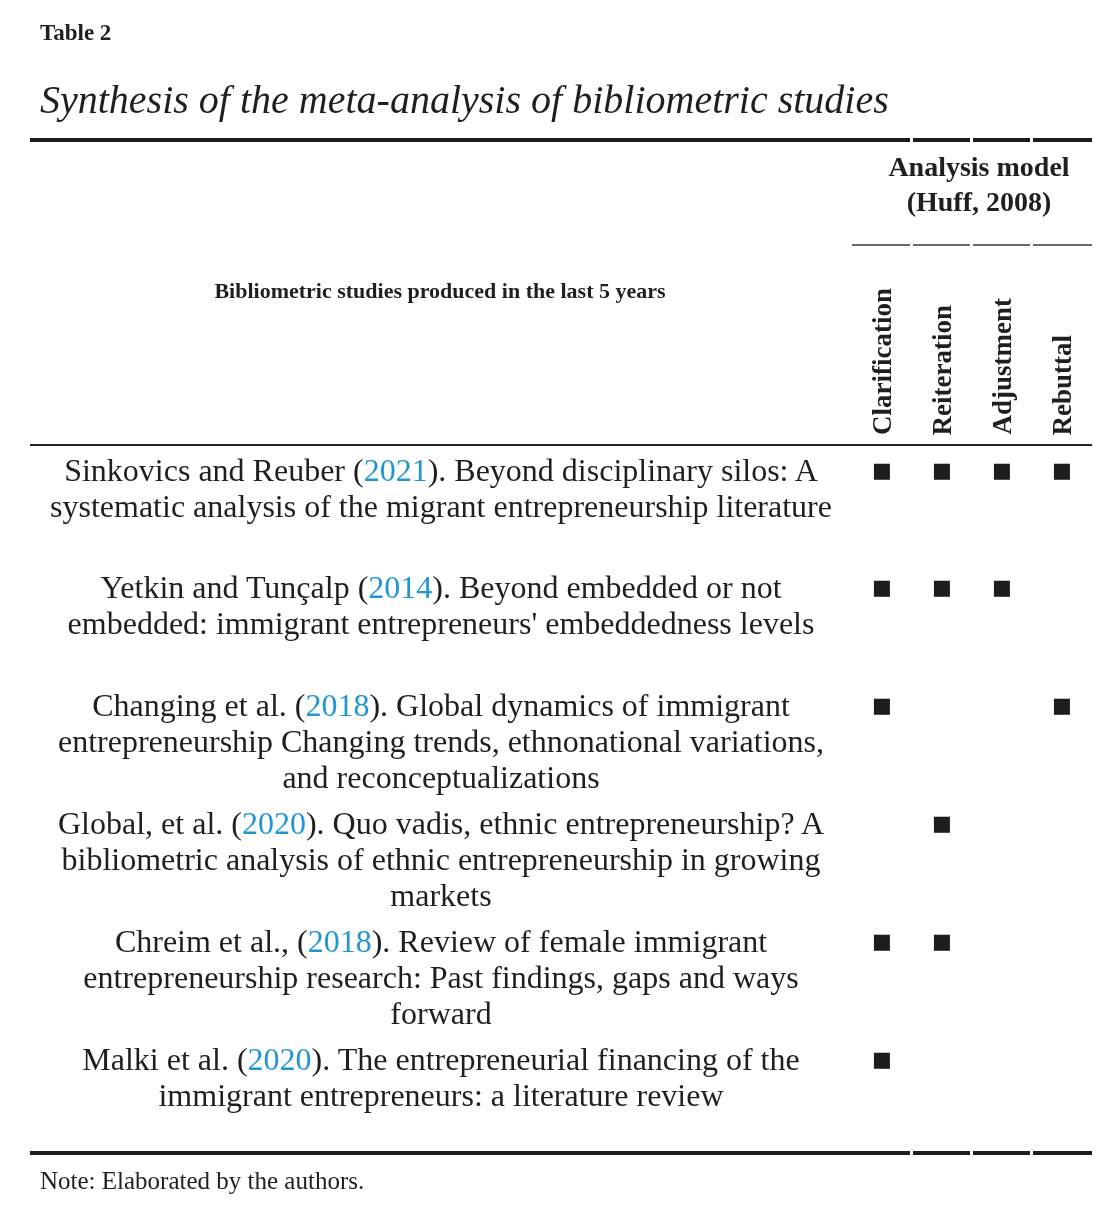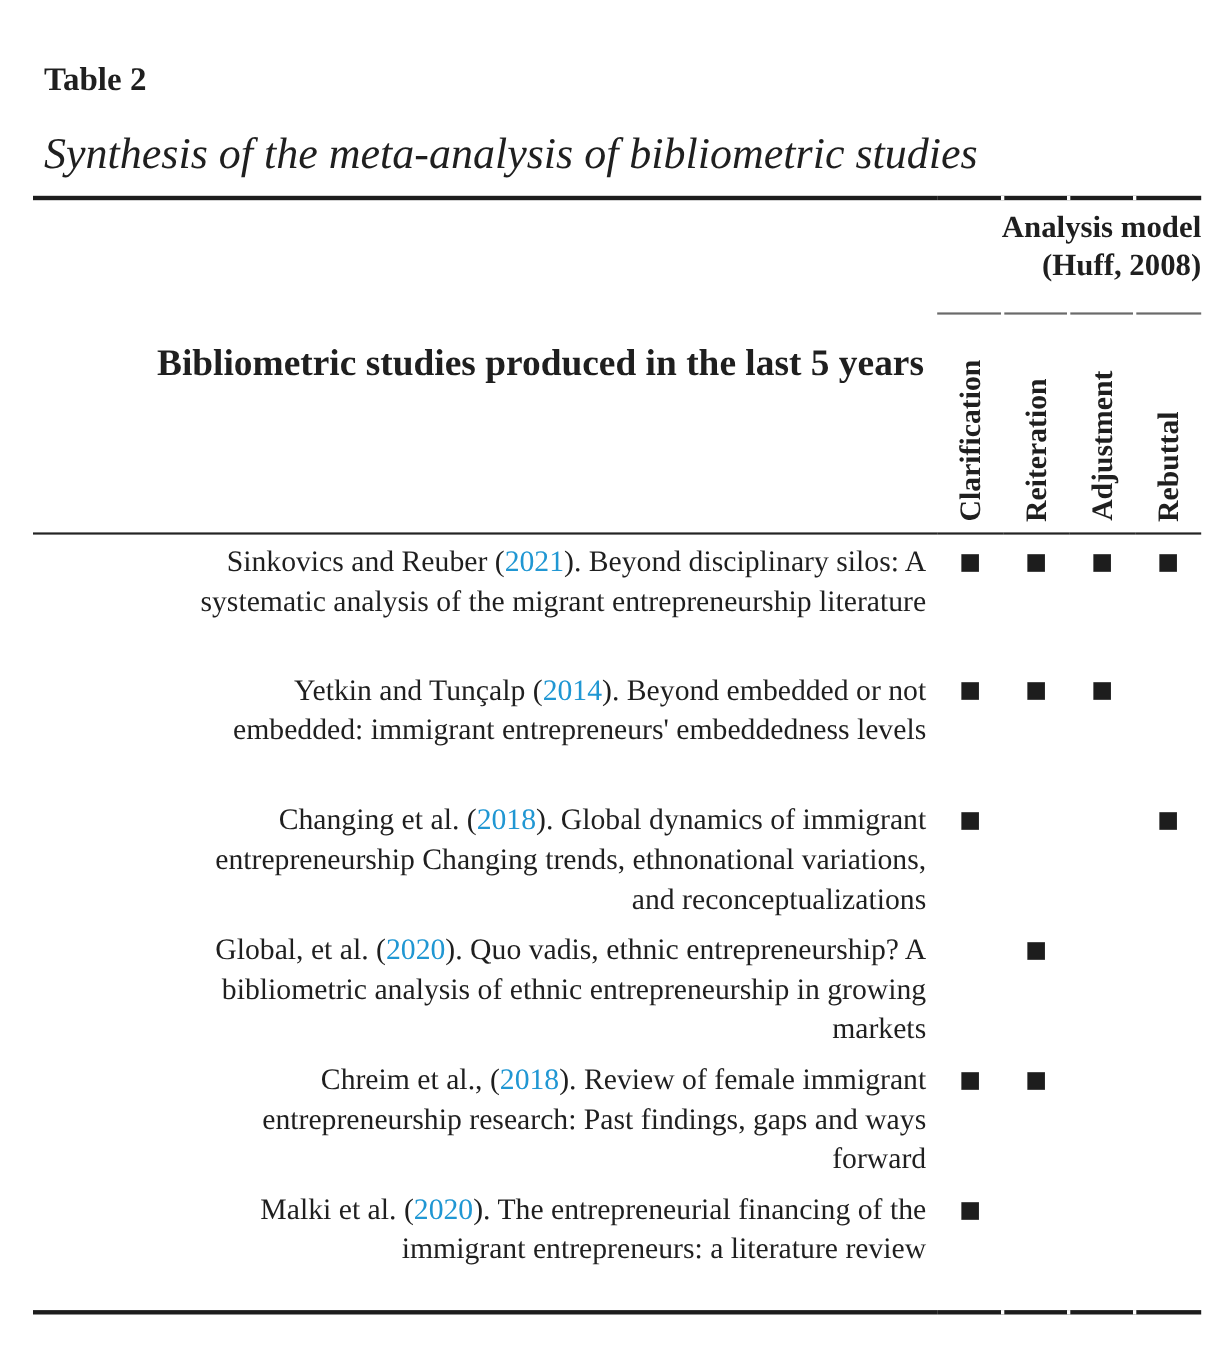--- a/index.html
+++ b/index.html
@@ -6,39 +6,39 @@
   html, body { background: #ffffff; }
   body {
     width: 1118px; height: 1223px; overflow: hidden;
     font-family: "Liberation Serif", serif;
     color: #1f1f1f;
     -webkit-font-smoothing: antialiased;
   }
   .page { padding: 14px 0 0 30px; }
   .table-label {
     margin-left: 10px;
-    font-size: 30px; font-weight: bold; line-height: 38px; margin-top: 40px;
+    font-size: 23px; font-weight: bold; line-height: 38px;
   }
   .caption {
     margin-left: 10px; margin-top: 28px;
     font-size: 40px; font-style: italic; line-height: 40px;
   }
   .table-wrap { position: relative; margin-top: 18px; width: 1062px; }
   table.synthesis {
     border-collapse: collapse; table-layout: fixed; width: 1062px;
     border-top: 4px solid var(--rule, #1d1d1d);
     border-bottom: 4px solid var(--rule, #1d1d1d);
   }
   col.c-study { width: 822px; }
   col.c-mark  { width: 60px; }
-  th, td { padding: 0; text-align: right; vertical-align: top; font-weight: normal; }
+  th, td { padding: 0; text-align: center; vertical-align: top; font-weight: normal; }
   .studies-head {
     vertical-align: middle;
     padding: 0 12px 6px 10px;
-    font-weight: bold; font-size: 34px; line-height: 35px;
+    font-weight: bold; font-size: 22px; line-height: 35px;
     border-bottom: 2px solid #232323;
   }
   .am-head {
     height: 105px;
     padding: 7px 0 0 14px;
     font-weight: bold; font-size: 28px; line-height: 35px;
     white-space: pre-line;
     border-bottom: 2px solid #6a6a6a;
   }
   .rot-cell {
@@ -50,21 +50,21 @@
   .rot {
     display: inline-block;
     writing-mode: vertical-rl;
     transform: rotate(180deg);
     font-weight: bold; font-size: 27px; line-height: 1.05;
     white-space: nowrap;
   }
   td.study {
     height: 118px;
     padding: 6px 10px 0 10px;
-    font-size: 27px; line-height: 36px;
+    font-size: 32px; line-height: 36px;
     white-space: pre-line;
   }
   td.mark {
     text-align: center;
     padding-top: 14px;
     font-family: "DejaVu Sans", sans-serif;
     font-size: 21px; line-height: 1;
     color: var(--marker, #1d1d1d);
   }
   a.year { color: var(--link, #2097d3); text-decoration: none; cursor: pointer; }
@@ -164,14 +164,15 @@
     <div class="notch top nx2"></div>
     <div class="notch top nx3"></div>
     <div class="notch mid nx1"></div>
     <div class="notch mid nx2"></div>
     <div class="notch mid nx3"></div>
     <div class="notch bot nx1"></div>
     <div class="notch bot nx2"></div>
     <div class="notch bot nx3"></div>
   </div>
 
+  <div class="note">Note: Elaborated by the authors.</div>
 
 </div>
 
 </body></html>

